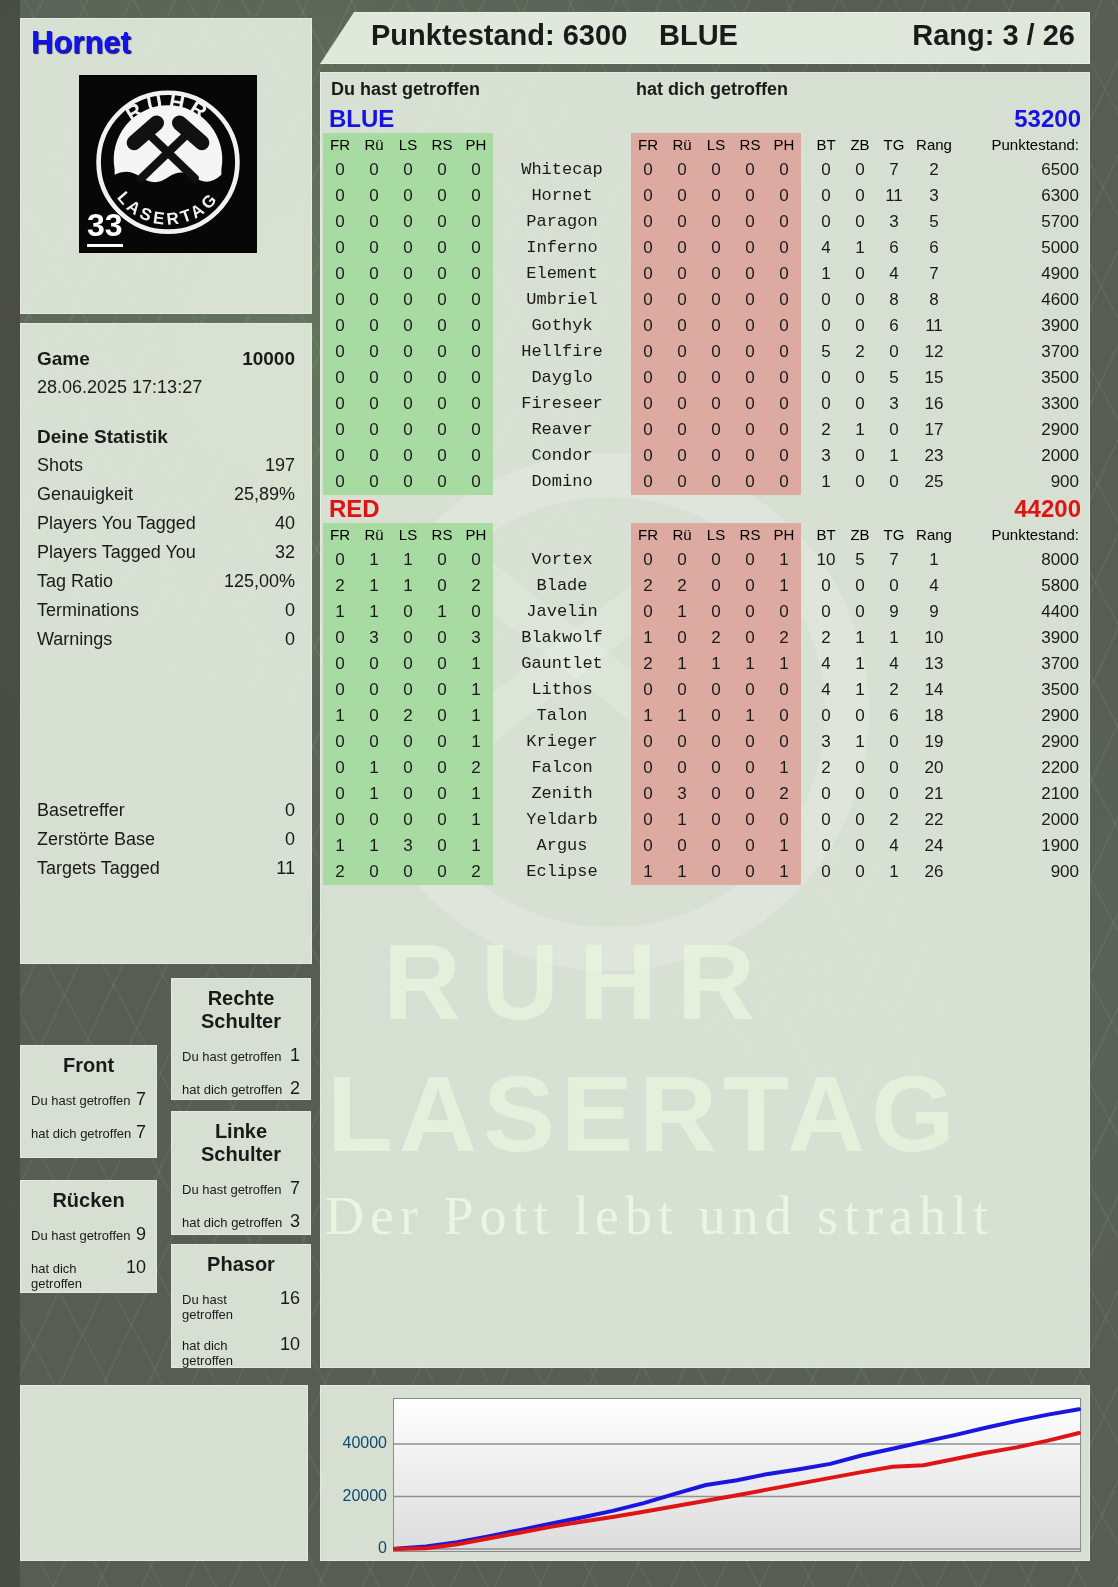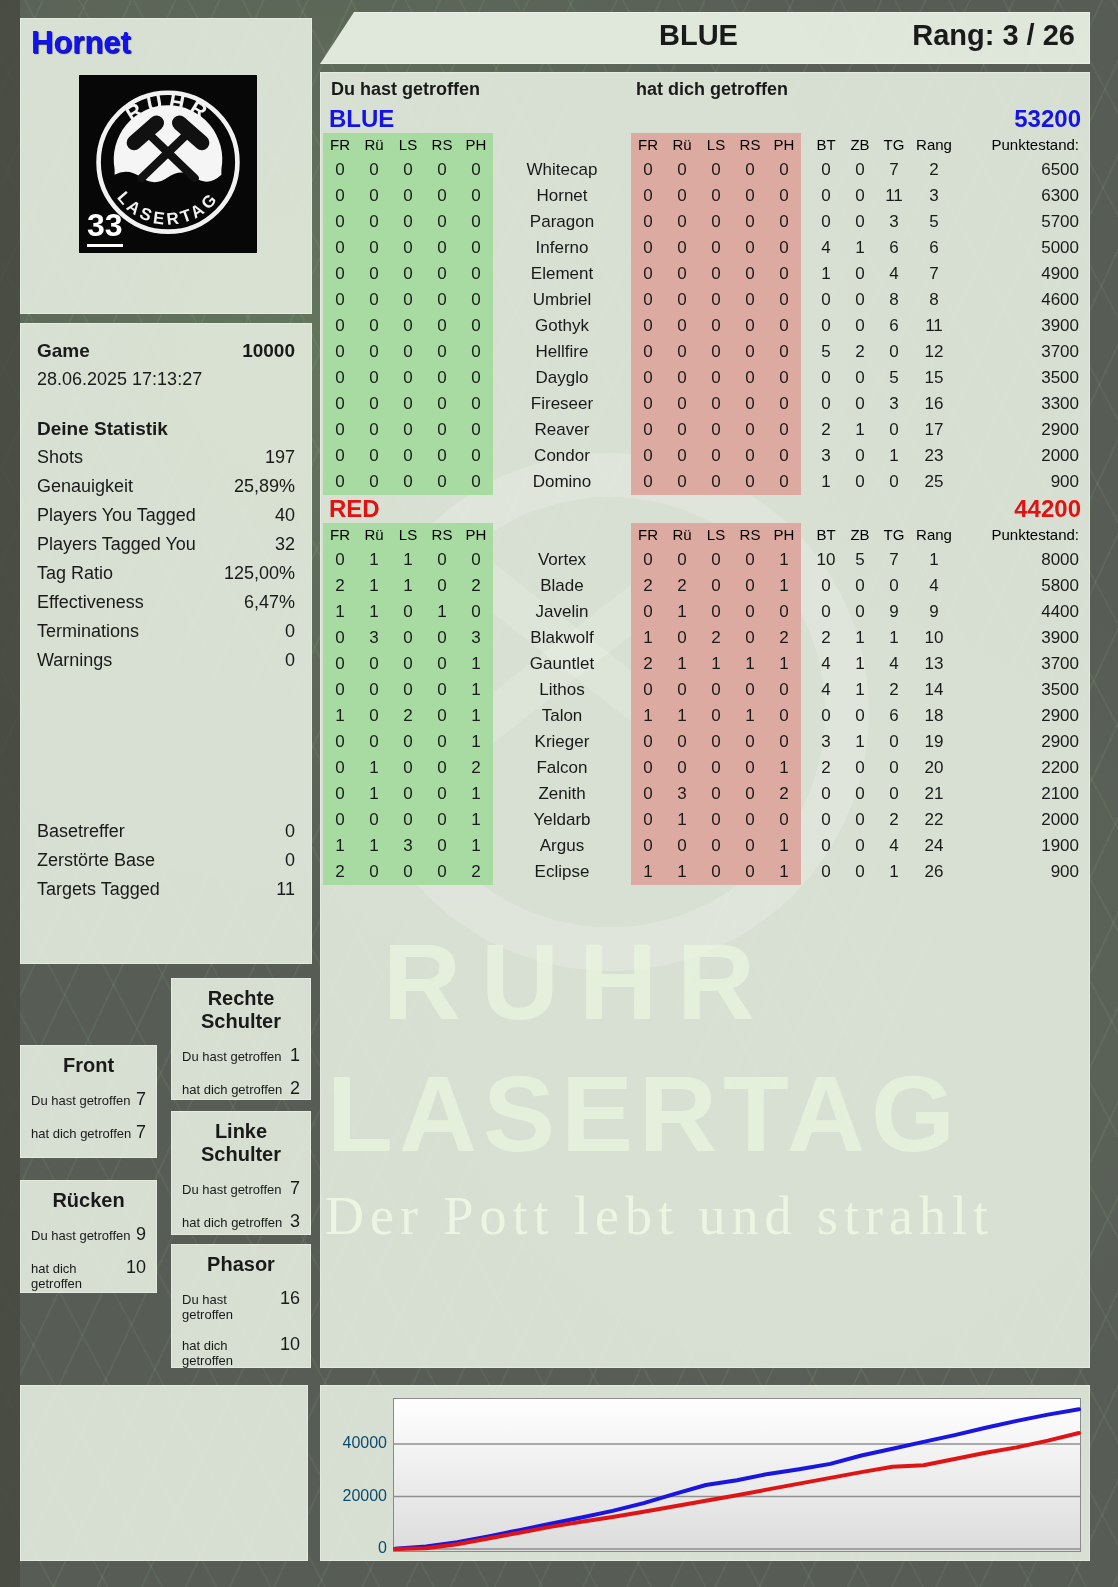--- a/index.html
+++ b/index.html
@@ -30,21 +30,21 @@
   .hdr-bar .score{position:absolute;left:50px;top:6px;font-size:29px;font-weight:bold;}
   .hdr-bar .team{position:absolute;left:338px;top:6px;font-size:29px;font-weight:bold;}
   .hdr-bar .rank{position:absolute;right:14px;top:6px;font-size:29px;font-weight:bold;margin-left:8px;}
   
   .player-panel{left:20px;top:18px;width:292px;height:296px;}
   .player-name{position:absolute;left:10px;top:6px;font-size:31px;font-weight:bold;color:#1313ee;text-shadow:1px 1px 1px #13134d;}
   .logo-box{position:absolute;left:58px;top:56px;width:178px;height:178px;background:#070707;}
   .logo-box svg{width:100%;height:100%;display:block;}
   .logo-num{position:absolute;left:8px;bottom:6px;color:#fff;font-size:32px;font-weight:bold;border-bottom:3px solid #fff;line-height:1;padding-bottom:3px;}
   
-  .stats-panel{left:20px;top:323px;width:292px;height:641px;padding:12px 16px;}
+  .stats-panel{left:20px;top:323px;width:292px;height:641px;padding:20px 16px;}
   .srow{display:flex;justify-content:space-between;font-size:18px;line-height:29px;}
   .srow .sb{font-weight:bold;font-size:19px;}
   .stitle{font-weight:bold;font-size:19px;line-height:29px;}
   .gap1{height:20px;}
   .gap2{height:142px;}
   
   .main-panel{left:320px;top:72px;width:770px;height:1296px;padding-top:6px;}
   .wm{position:absolute;color:rgba(233,246,223,0.75);font-weight:bold;pointer-events:none;z-index:0;}
   .wm-ring{position:absolute;left:30px;top:380px;width:430px;height:430px;border:44px solid rgba(255,252,248,0.20);border-radius:50%;z-index:0;}
   .wm-x1,.wm-x2{position:absolute;left:90px;top:560px;width:330px;height:40px;background:rgba(255,252,248,0.16);z-index:0;}
@@ -58,21 +58,21 @@
   .hit-labels span{position:absolute;top:0;font-size:18px;font-weight:bold;}
   .hit-labels .l1{left:10px;} .hit-labels .l2{left:315px;}
   .team-row{display:flex;justify-content:space-between;align-items:center;height:28px;padding:0 8px 0 8px;font-size:24px;font-weight:bold;}
   .team-blue{color:#1512e8;} .team-red{color:#e01212;}
   .trow{display:grid;grid-template-columns:repeat(5,34px) 138px repeat(5,34px) 8px 34px 34px 34px 46px 1fr;height:26px;line-height:26px;font-size:17px;padding-left:2px;}
   .trow.hdr{height:24px;line-height:24px;font-size:15px;color:#000000;}
   .cell{text-align:center;}
   .g{background:#a7dba1;}
   .r{background:#dcaaa0;}
   .punkte{text-align:right;padding-right:10px;}
-  .pname{text-align:center;}
+  .pname{text-align:center;font-family:Liberation Mono, monospace;}
   
   .zone{padding:8px 10px;}
   .zone .ztitle{text-align:center;font-weight:bold;font-size:20px;}
   .zone .zrow{display:flex;justify-content:space-between;align-items:baseline;margin-top:12px;}
   .zone .zlab{font-size:13px;}
   .zone .zval{font-size:18px;}
   .z-front{left:20px;top:1045px;width:137px;height:113px;}
   .z-ruecken{left:20px;top:1180px;width:137px;height:113px;}
   .z-rs{left:171px;top:978px;width:140px;height:122px;}
   .z-ls{left:171px;top:1111px;width:140px;height:124px;}
@@ -85,20 +85,21 @@
   .chart-wrap{position:absolute;left:72px;top:12px;width:688px;height:154px;}
   .chart-wrap svg{display:block;}
   .yticks span{position:absolute;font-size:16px;color:#0c4a6e;white-space:nowrap;}
 </style>
 </head>
 <body>
 
 <div class="edge-left"></div>
 
 <div class="panel hdr-bar">
+  <span class="score">Punktestand: 6300</span>
   <span class="team">BLUE</span>
   <span class="rank">Rang: 3 / 26</span>
 </div>
 
 <div class="panel player-panel">
   <div class="player-name">Hornet</div>
   <div class="logo-box">
     <svg viewBox="0 0 100 100">
       <rect x="0" y="0" width="100" height="100" fill="#070707"></rect>
       <circle cx="50" cy="49" r="39" fill="none" stroke="#f2f2f2" stroke-width="2.6"></circle>
@@ -149,24 +150,20 @@
   </div>
       <div class="srow">
     <span>Players Tagged You</span>
     <span>32</span>
   </div>
       <div class="srow">
     <span>Tag Ratio</span>
     <span>125,00%</span>
   </div>
       <div class="srow">
-    <span>Effectiveness</span>
-    <span>6,47%</span>
-  </div>
-      <div class="srow">
     <span>Terminations</span>
     <span>0</span>
   </div>
       <div class="srow">
     <span>Warnings</span>
     <span>0</span>
   </div>
     </div>
   <div class="gap2"></div>
   <div>

